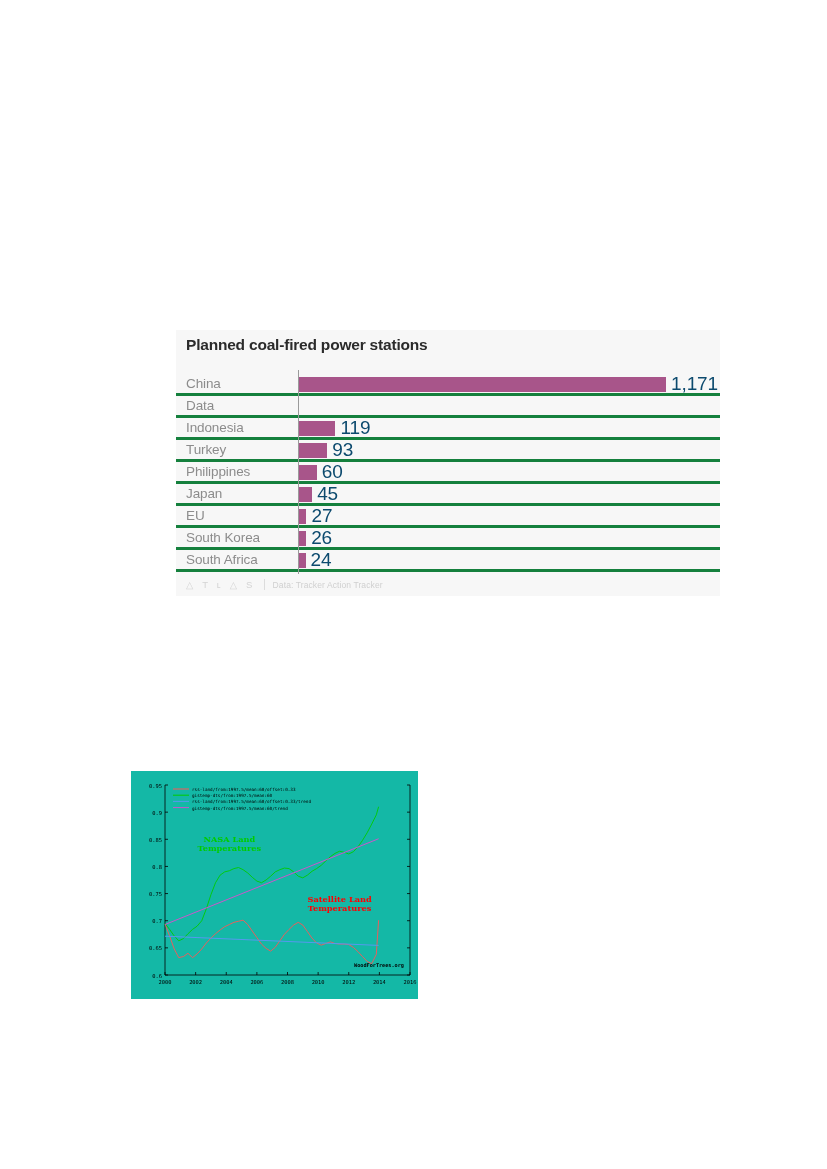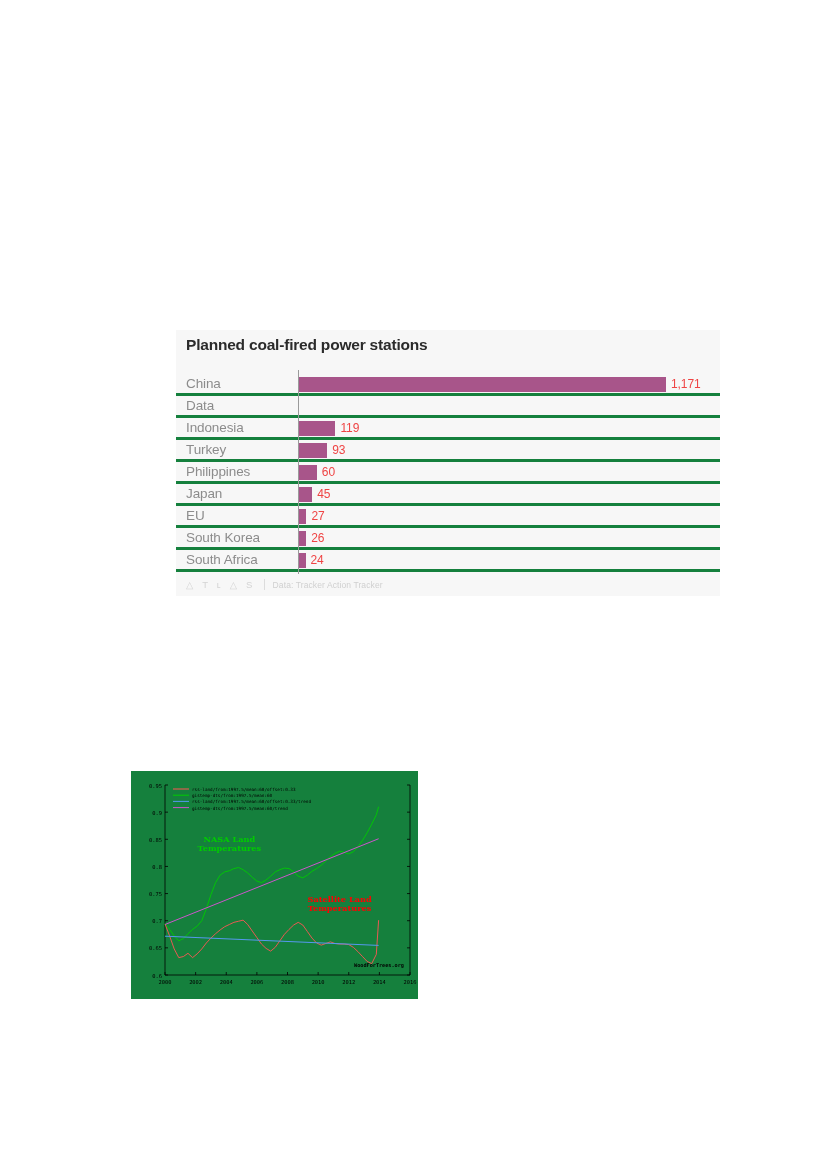--- a/index.html
+++ b/index.html
@@ -71,22 +71,22 @@
     position: absolute;
     left: 0;
     top: 3px;
     height: 15px;
     background: #a8558a;
   }
   .bar-value {
     position: absolute;
     top: 50%;
     transform: translateY(-52%);
-    font-size: 12px;
-    color: #ef4444;
+    font-size: 19px;
+    color: #0c4a6e;
     white-space: nowrap;
     letter-spacing: -0.1px;
   }
   #axis-baseline {
     position: absolute;
     left: 122px;
     top: 40px;
     width: 1px;
     height: 204px;
     background: #9a9a9a;
@@ -117,21 +117,21 @@
     letter-spacing: 0.1px;
   }
 
   
   #wft-card {
     position: absolute;
     left: 131px;
     top: 771px;
     width: 287px;
     height: 228px;
-    background: #15803d;
+    background: #14b8a6;
     text-decoration: underline;
   }
   #wft-svg { display: block; }
 </style>
 </head>
 <body>
 
 <div id="atlas-card">
 
   <div id="atlas-title">Planned coal-fired power stations</div>

